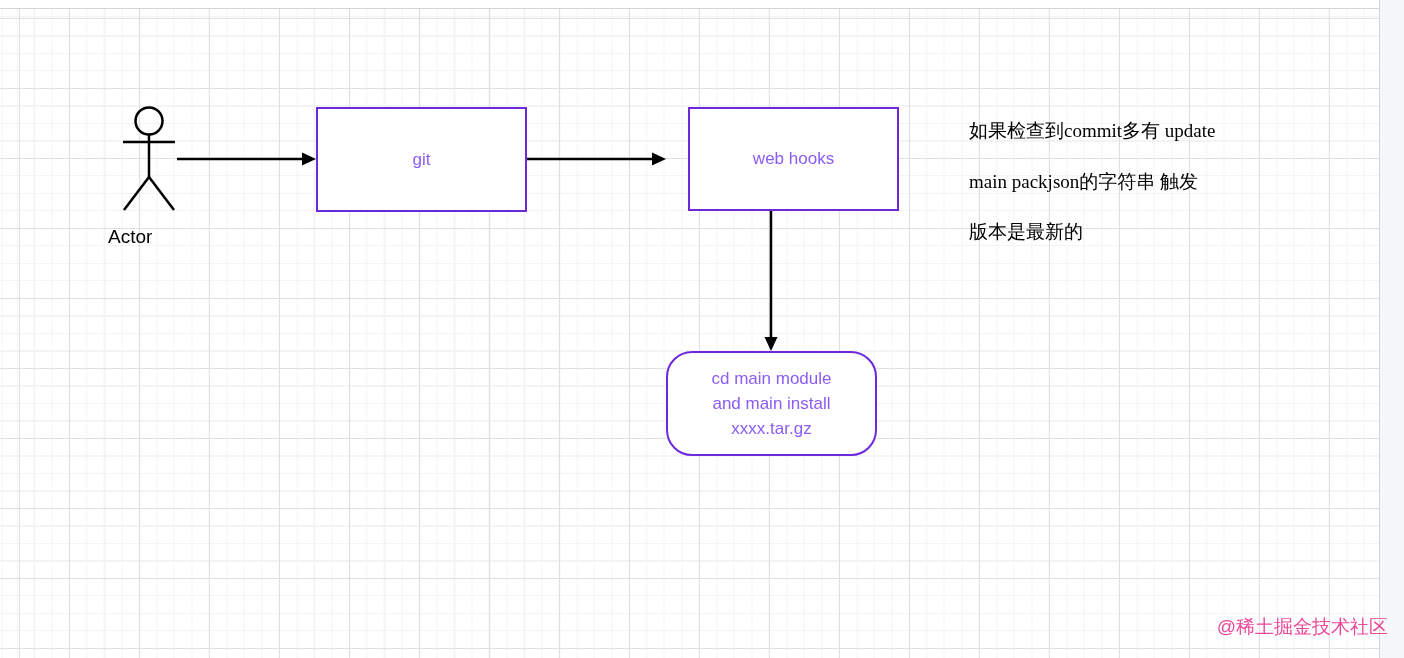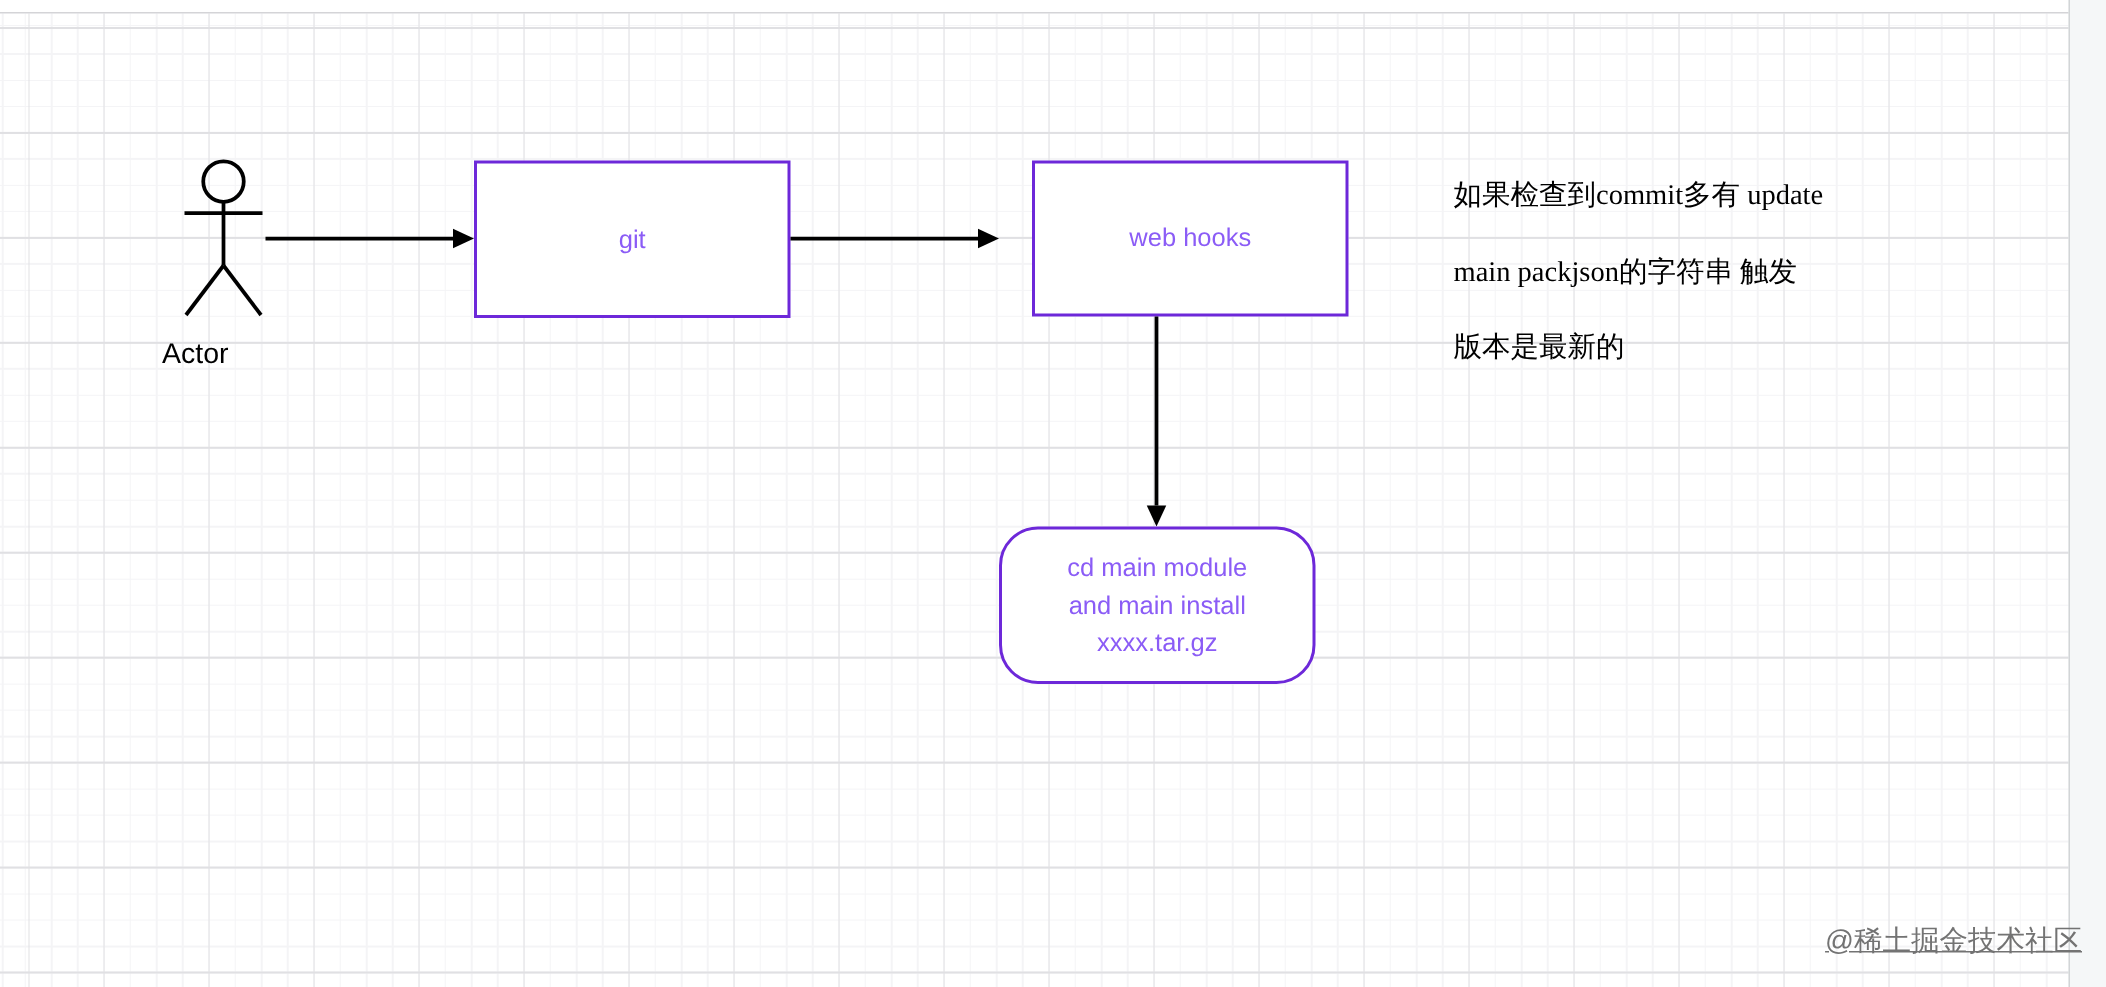--- a/index.html
+++ b/index.html
@@ -66,24 +66,23 @@
     font-size: 19px;
     color: #000000;
     white-space: nowrap;
   }
   .note-right { left: 969px; top: 106px; line-height: 50.5px; font-family: Liberation Serif, serif; }
   .note-left  { left: 288px; top: 349px; line-height: 52px; }
   .watermark {
     position: absolute;
     right: 16px; top: 614px;
     font-size: 19px;
-    color: #737373;
+    color: #ec4899;
     white-space: nowrap;
     z-index: 5;
-    text-decoration: underline;
   }
 </style>
 </head>
 <body>
 
 <div class="screen">
 
   <div class="canvas-grid"></div>
   <div class="right-gutter"></div>
 

